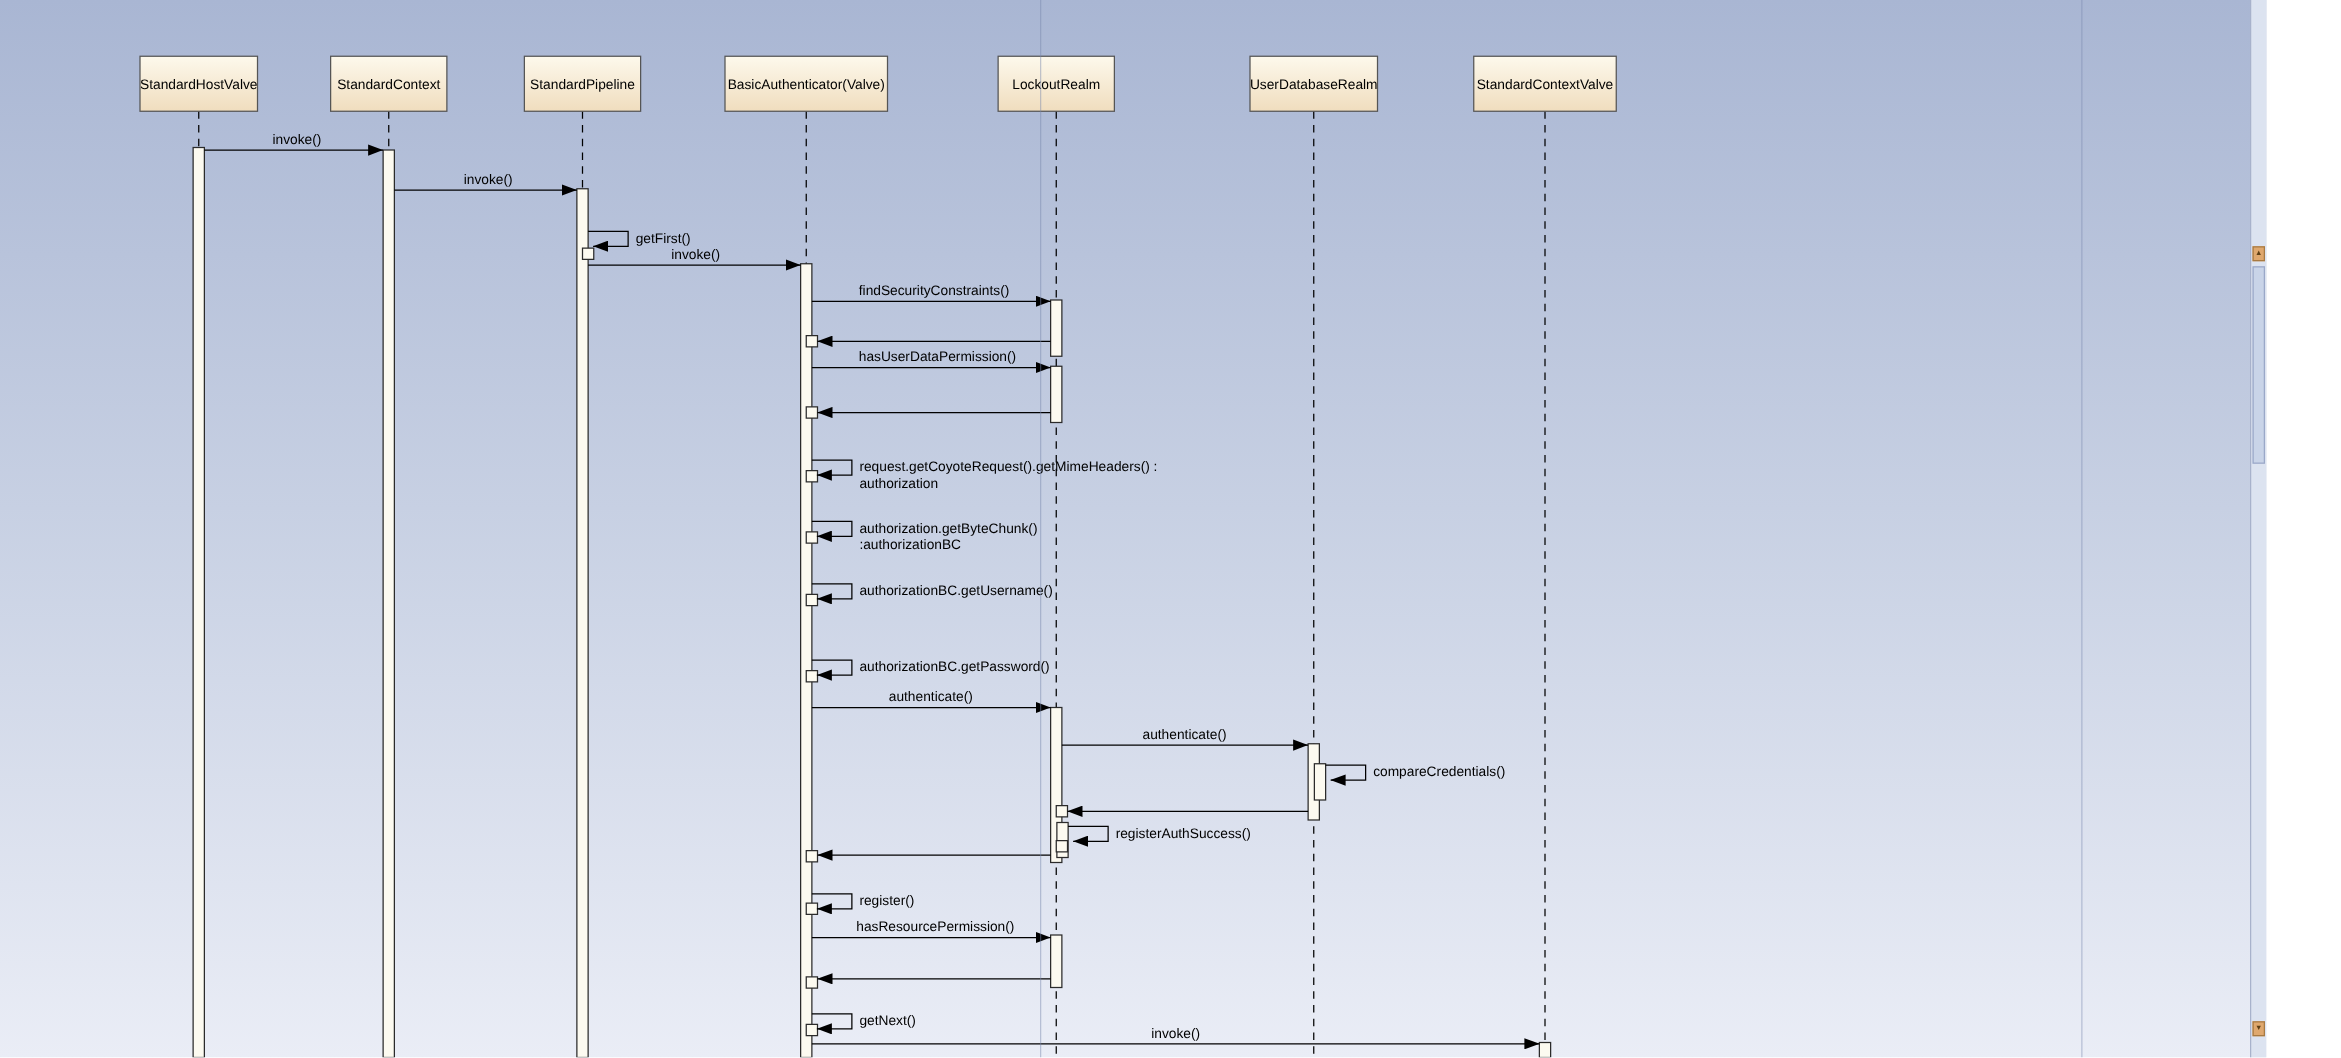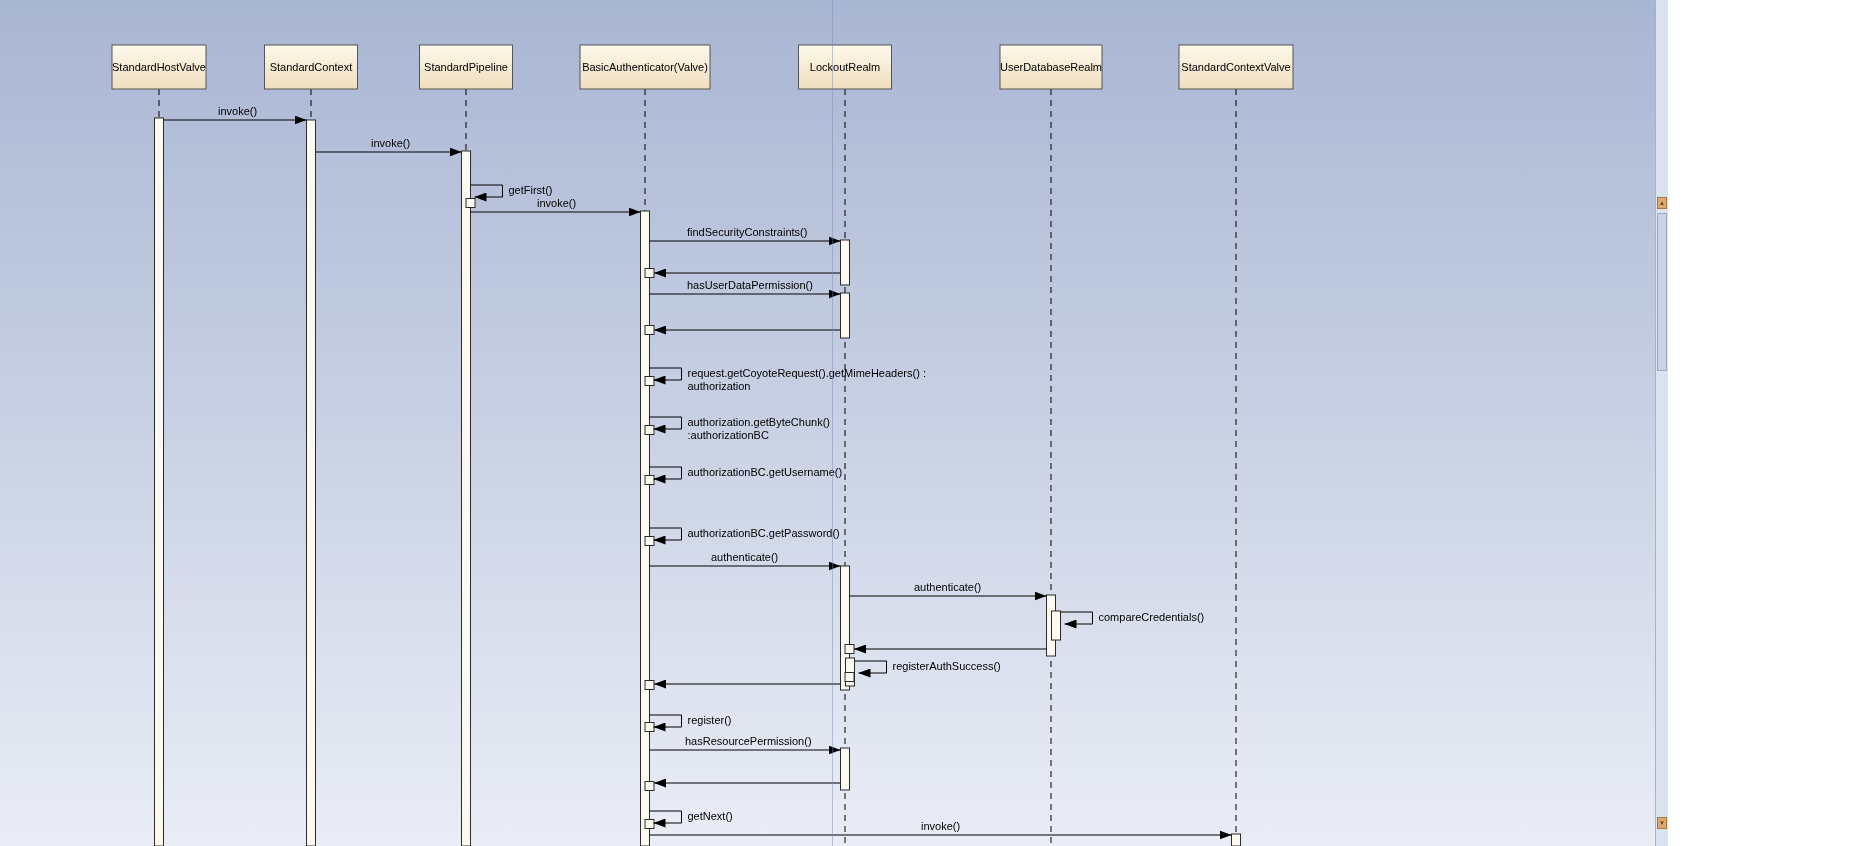--- a/index.html
+++ b/index.html
@@ -1,20 +1,20 @@
 <!DOCTYPE html>
 <html><head>
 <meta charset="utf-8">
 <style>
   html,body{margin:0;padding:0;}
   body{
     width:1873px;height:846px;overflow:hidden;
     font-family:"Liberation Sans",sans-serif;
   }
-  .stage{position:relative;width:1668px;height:846px;}
+  .stage{position:relative;width:1813px;height:846px;}
   #seq-svg{position:absolute;left:0;top:0;}
   #seq-svg text{font-family:"Liberation Sans",sans-serif;}
   .page-line{position:absolute;top:0;bottom:0;width:1px;background:rgba(120,136,172,0.45);}
   .scrollbar{
     position:absolute;right:0;top:0;bottom:0;width:13px;
     background:#dce3f0;border-left:1px solid #a8b2cb;box-sizing:border-box;
   }
   .sb-btn{
     position:absolute;left:1px;width:10px;height:12px;
     background:#dfa86e;border:1px solid #a87a42;box-sizing:border-box;

